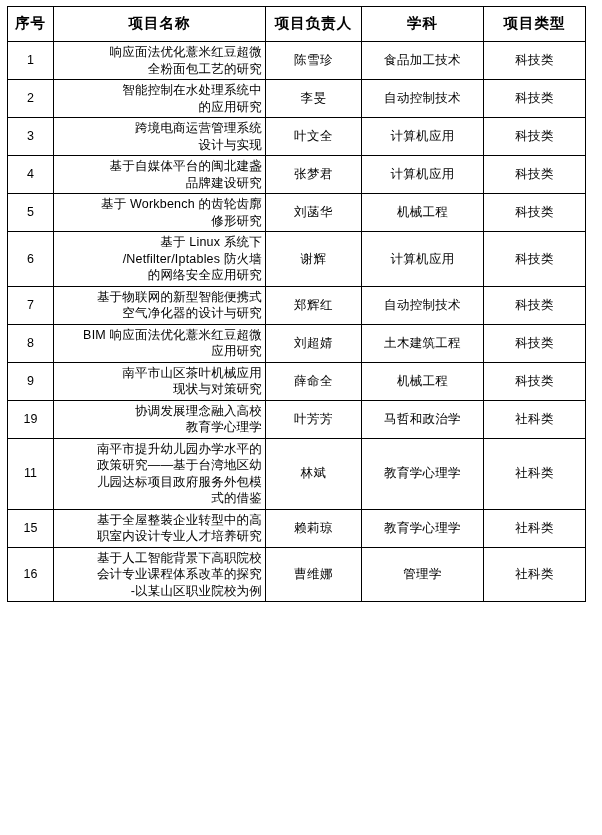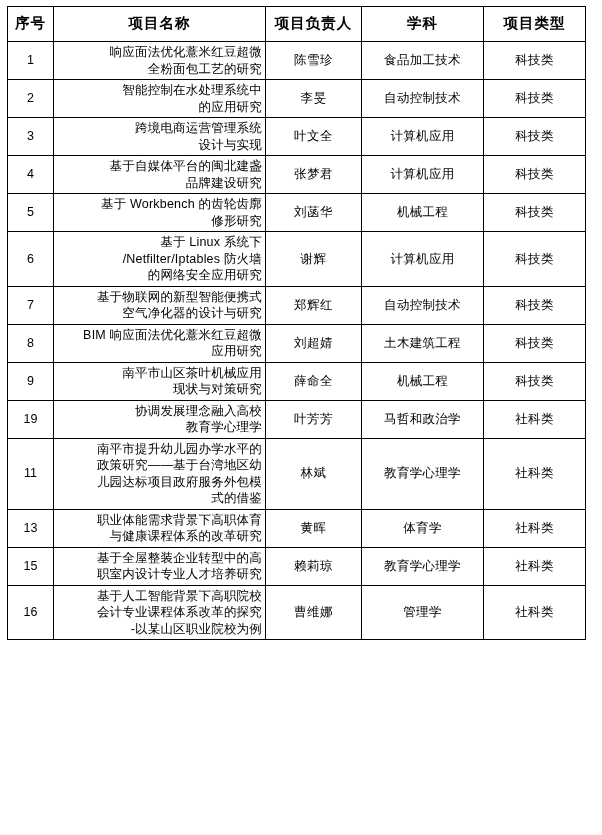--- a/index.html
+++ b/index.html
@@ -189,30 +189,20 @@
             <span class="title-line">南平市提升幼儿园办学水平的</span>
             <span class="title-line">政策研究——基于台湾地区幼</span>
             <span class="title-line">儿园达标项目政府服务外包模</span>
             <span class="title-line">式的借鉴</span>
           </td>
           <td class="leader">林斌</td>
           <td class="subject">教育学心理学</td>
           <td class="type">社科类</td>
         </tr>
         <tr>
-          <td class="idx">13</td>
-          <td class="title">
-            <span class="title-line">职业体能需求背景下高职体育</span>
-            <span class="title-line">与健康课程体系的改革研究</span>
-          </td>
-          <td class="leader">黄晖</td>
-          <td class="subject">体育学</td>
-          <td class="type">社科类</td>
-        </tr>
-        <tr>
           <td class="idx">15</td>
           <td class="title">
             <span class="title-line">基于全屋整装企业转型中的高</span>
             <span class="title-line">职室内设计专业人才培养研究</span>
           </td>
           <td class="leader">赖莉琼</td>
           <td class="subject">教育学心理学</td>
           <td class="type">社科类</td>
         </tr>
         <tr>

